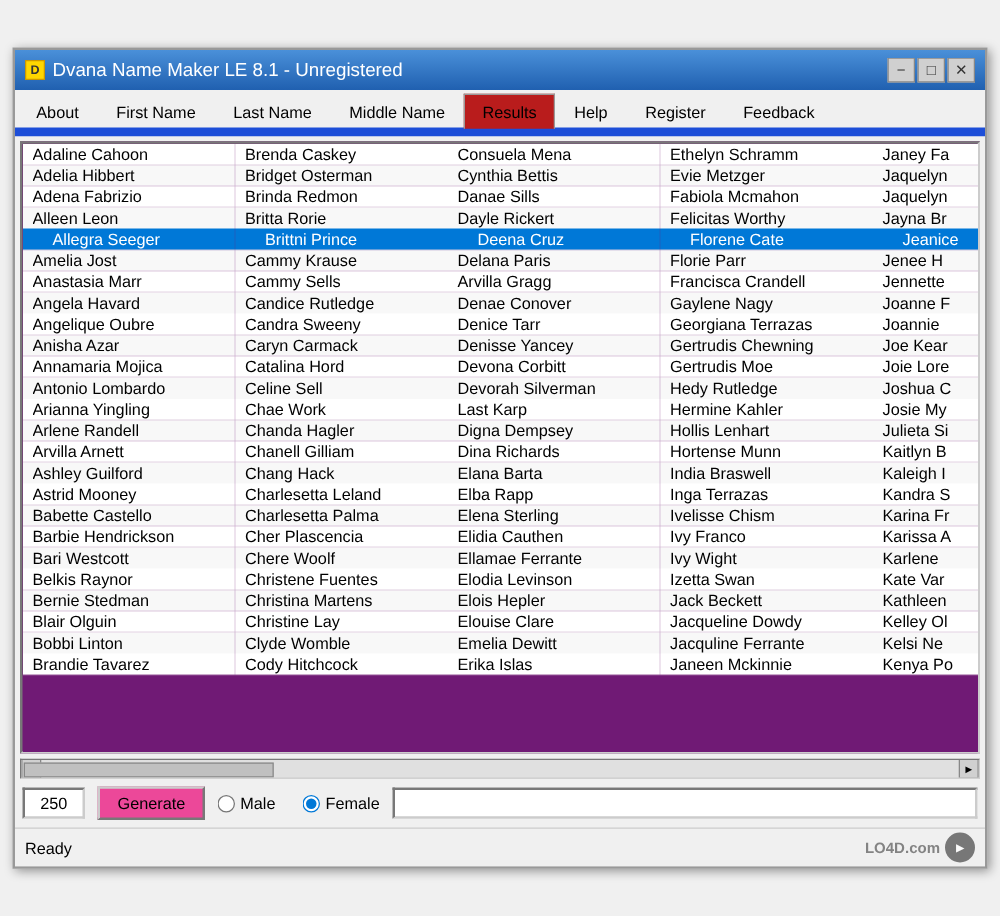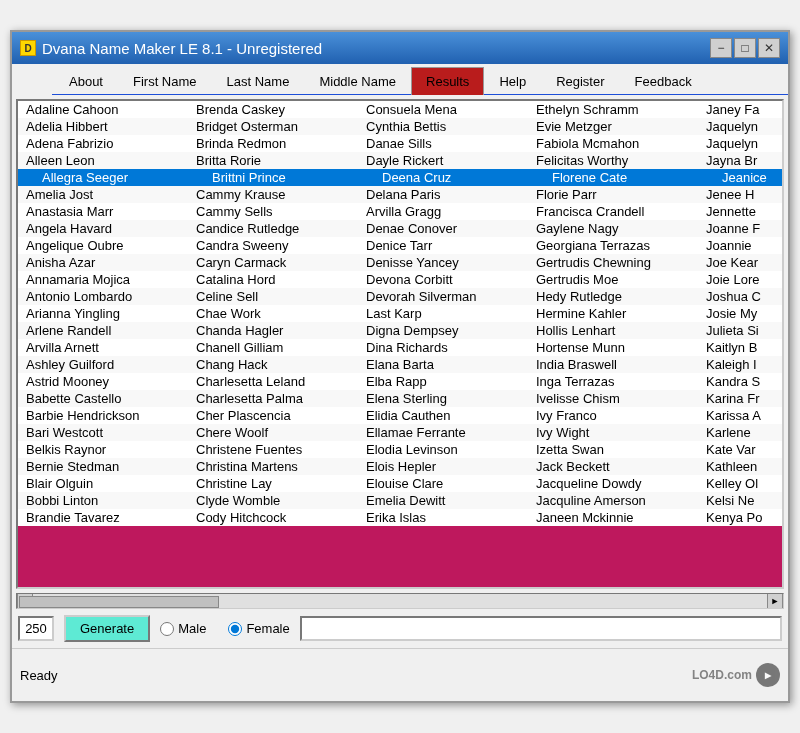--- a/index.html
+++ b/index.html
@@ -63,41 +63,40 @@
       display: flex;
       align-items: center;
       justify-content: center;
       font-size: 12px;
       color: #333;
     }
 
     .menu-bar {
       background: #f0f0f0;
       display: flex;
-      border-bottom: 1px solid #1d4ed8;
+      border-bottom: 7px solid #1d4ed8;
       padding: 2px 2px 0 2px;
-      margin-left: 40px;
     }
     .menu-item {
       padding: 6px 14px;
       cursor: pointer;
       font-size: 13px;
       border: 1px solid transparent;
       border-bottom: none;
       position: relative;
       top: 1px;
     }
     .menu-item.active {
       background: #b91c1c;
       border-color: #999 #999 #f0f0f0 #999;
       font-weight: 500;
     }
 
     .list-container {
-      background: #be185d;
+      background: #701a75;
       border: 2px inset #ccc;
       margin: 4px 4px;
       height: 490px;
       overflow-y: auto;
       overflow-x: auto;
     }
     .list-table {
       width: 100%;
       border-collapse: collapse;
       white-space: nowrap;
@@ -152,29 +151,29 @@
     .scrollbar-arrow.right { right: 0; top: -1px; }
 
     .bottom-bar {
       display: flex;
       align-items: center;
       padding: 6px 6px;
       gap: 10px;
       background: #f0f0f0;
     }
     .count-input {
-      width: 36px;
+      width: 50px;
       padding: 3px 5px;
       border: 2px inset #ccc;
       font-size: 13px;
       text-align: center;
     }
     .generate-btn {
       padding: 4px 14px;
-      background: #5eead4;
+      background: #ec4899;
       border: 2px outset #ccc;
       cursor: pointer;
       font-size: 13px;
     }
     .radio-group {
       display: flex;
       align-items: center;
       gap: 22px;
     }
     .radio-label {
@@ -192,21 +191,21 @@
     .filter-input {
       flex: 1;
       padding: 3px 5px;
       border: 2px inset #ccc;
       font-size: 13px;
     }
 
     .status-bar {
       background: #f0f0f0;
       border-top: 1px solid #ccc;
-      padding: 14px 8px;
+      padding: 3px 8px;
       font-size: 13px;
       display: flex;
       align-items: center;
       justify-content: space-between;
     }
     .lo4d-badge {
       display: flex;
       align-items: center;
       gap: 4px;
       opacity: 0.7;
@@ -420,21 +419,21 @@
             <td>Blair Olguin</td>
             <td>Christine Lay</td>
             <td>Elouise Clare</td>
             <td>Jacqueline Dowdy</td>
             <td>Kelley Ol</td>
           </tr>
           <tr>
             <td>Bobbi Linton</td>
             <td>Clyde Womble</td>
             <td>Emelia Dewitt</td>
-            <td>Jacquline Amerson</td>
+            <td>Jacquline Ferrante</td>
             <td>Kelsi Ne</td>
           </tr>
           <tr>
             <td>Brandie Tavarez</td>
             <td>Cody Hitchcock</td>
             <td>Erika Islas</td>
             <td>Janeen Mckinnie</td>
             <td>Kenya Po</td>
           </tr>
         </tbody>

